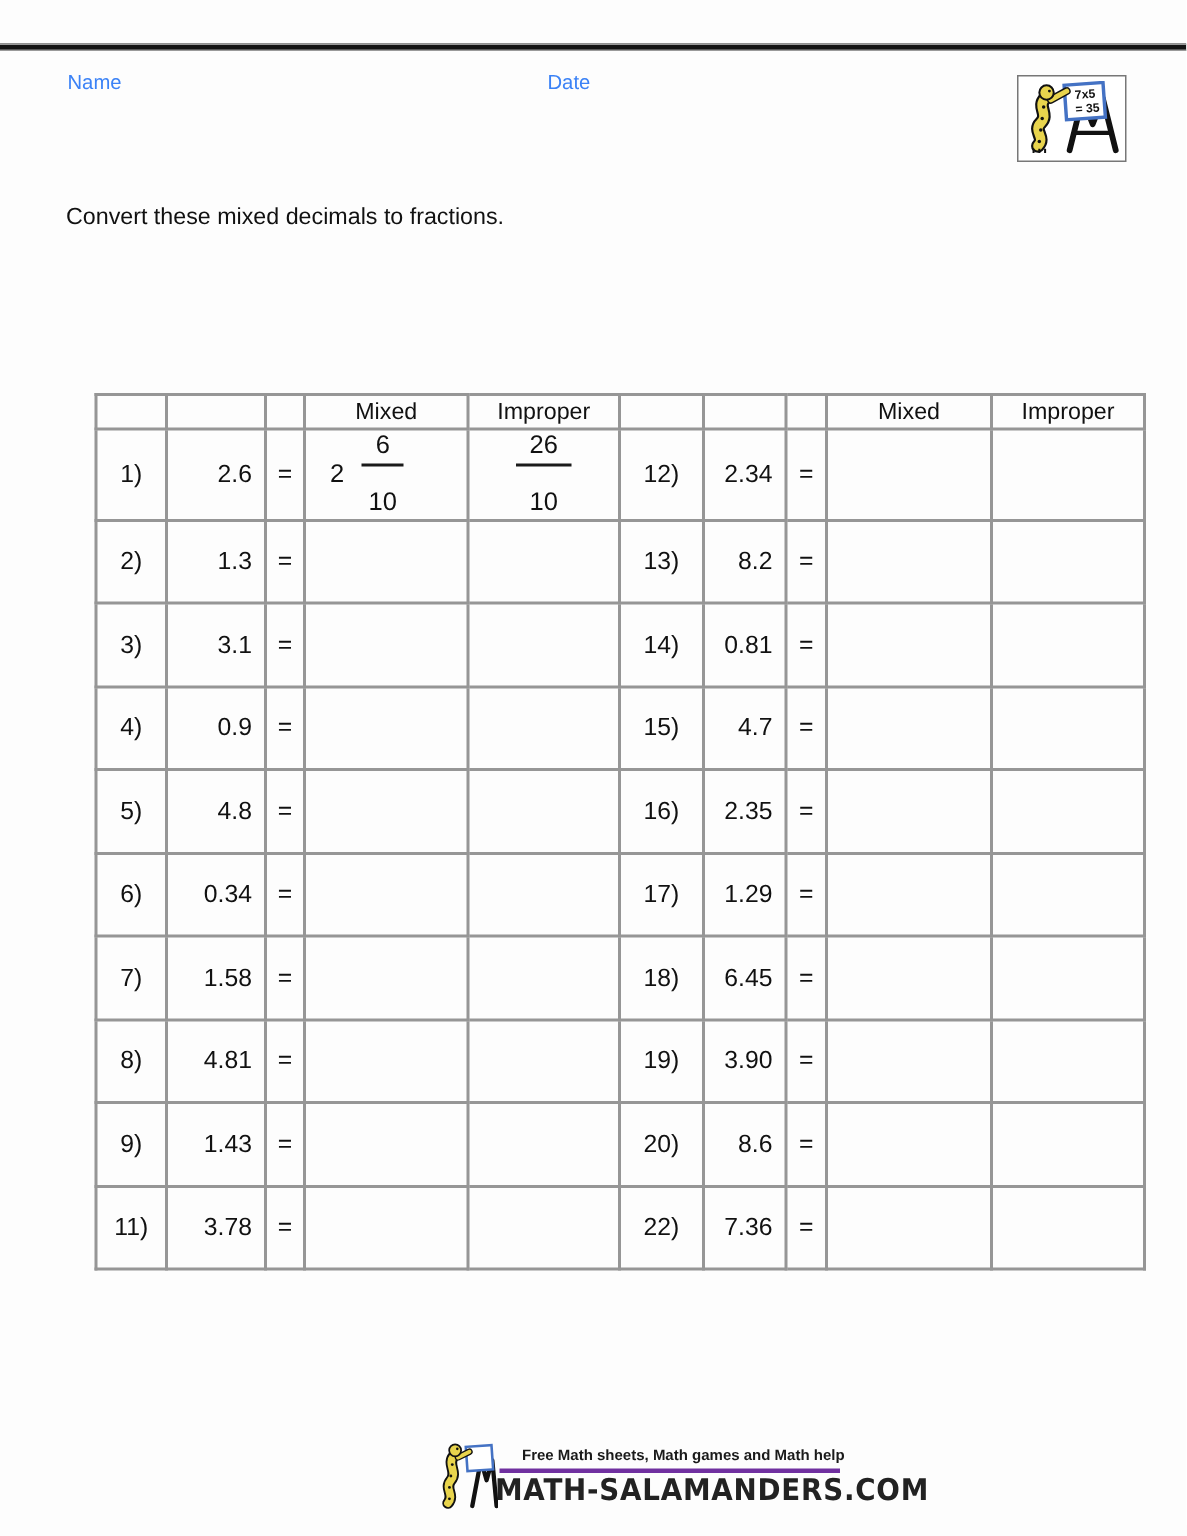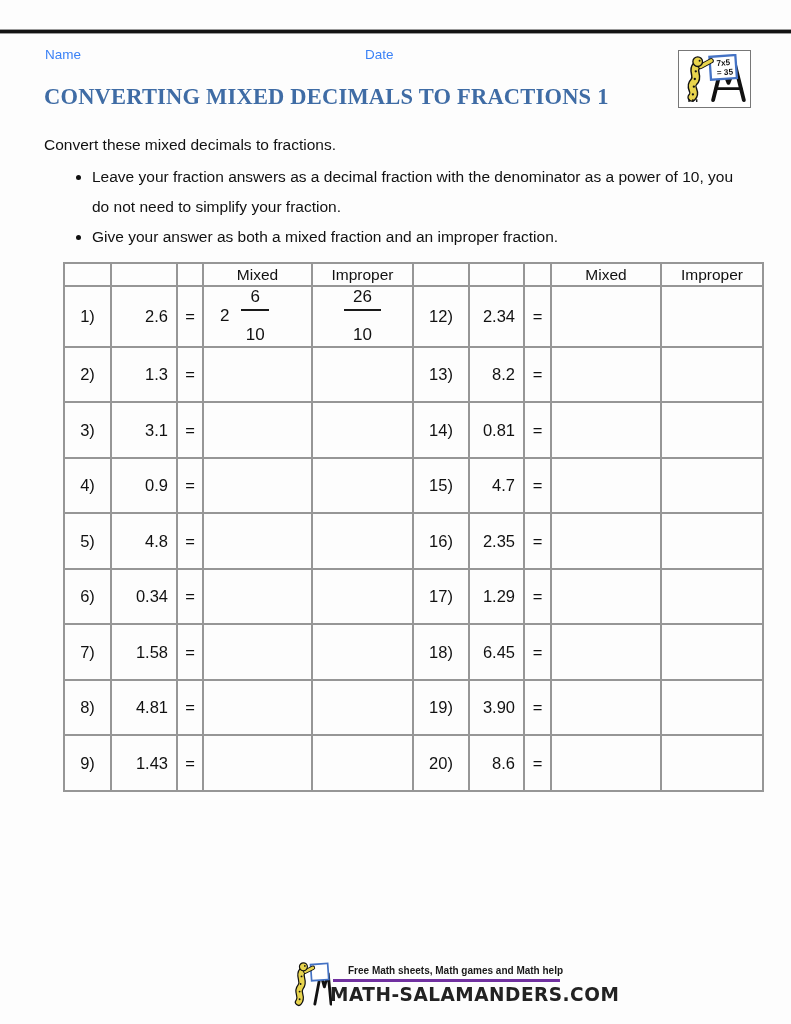--- a/index.html
+++ b/index.html
@@ -122,27 +122,22 @@
       <circle cx="15" cy="8" r="5" fill="#e8d44d" stroke="#111" stroke-width="1.4"></circle>
       <circle cx="17" cy="7" r="1" fill="#111"></circle>
       <circle cx="13" cy="18" r="1.2" fill="#111"></circle>
       <circle cx="12" cy="26" r="1.2" fill="#111"></circle>
       <circle cx="11" cy="34" r="1.2" fill="#111"></circle>
       <circle cx="10" cy="42" r="1.2" fill="#111"></circle>
       <path d="M6 47 L6 50 M10 47 L10 50 M14 47 L14 50" stroke="#111" stroke-width="1.4"></path>
     </svg>
   </div>
 
-  <div class="page-title">CONVERTING MIXED DECIMALS TO FRACTIONS 1</div>
 
   <div class="intro">Convert these mixed decimals to fractions.</div>
-  <ul class="bullet-list">
-    <li>Leave your fraction answers as a decimal fraction with the denominator as a power of 10, you do not need to simplify your fraction.</li>
-    <li>Give your answer as both a mixed fraction and an improper fraction.</li>
-  </ul>
 
   <table class="problems-table">
     <colgroup>
       <col style="width:47px">
         <col style="width:66px">
         <col style="width:26px">
         <col style="width:109px">
         <col style="width:101px">
       <col style="width:56px">
         <col style="width:55px">
@@ -275,20 +270,32 @@
         <td class="c-ans"></td>
       </tr>
       <tr>
         <td class="c-num">9)</td>
         <td class="c-val">1.43</td>
         <td class="c-eq">=</td>
         <td class="c-ans"></td>
         <td class="c-ans"></td>
         <td class="c-num">20)</td>
         <td class="c-val">8.6</td>
+        <td class="c-eq">=</td>
+        <td class="c-ans"></td>
+        <td class="c-ans"></td>
+      </tr>
+      <tr>
+        <td class="c-num">11)</td>
+        <td class="c-val">3.78</td>
+        <td class="c-eq">=</td>
+        <td class="c-ans"></td>
+        <td class="c-ans"></td>
+        <td class="c-num">22)</td>
+        <td class="c-val">7.36</td>
         <td class="c-eq">=</td>
         <td class="c-ans"></td>
         <td class="c-ans"></td>
       </tr>
     </tbody>
   </table>
 
   <div class="footer-logo">
     <svg width="40" height="48" viewBox="0 0 42 50">
       <path d="M24 46 L30 14 L34 28 L38 14 L41 46" stroke="#111" stroke-width="3" fill="none" stroke-linejoin="round" stroke-linecap="round"></path>

